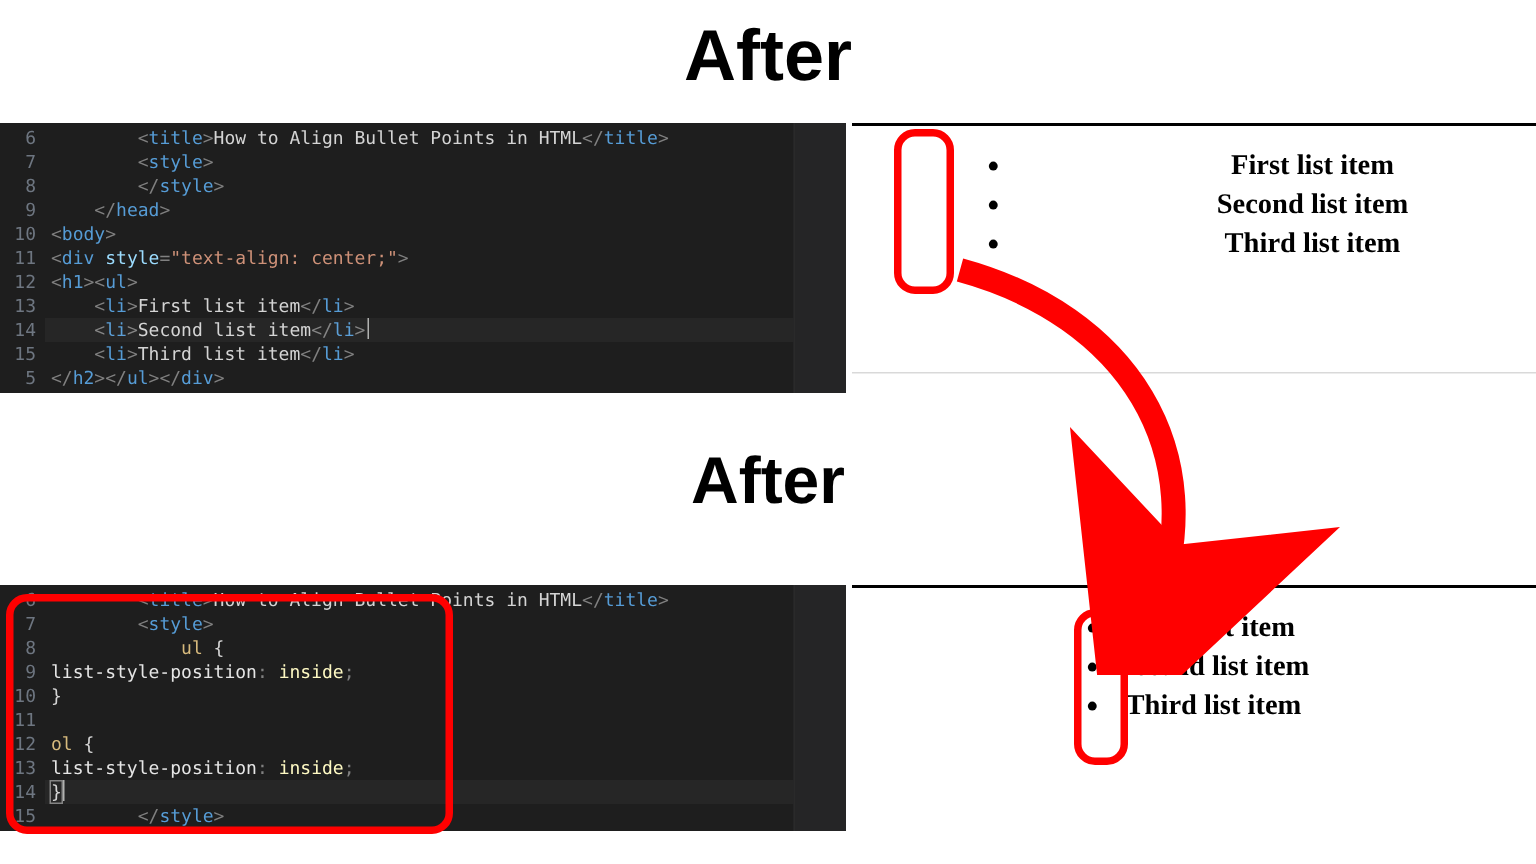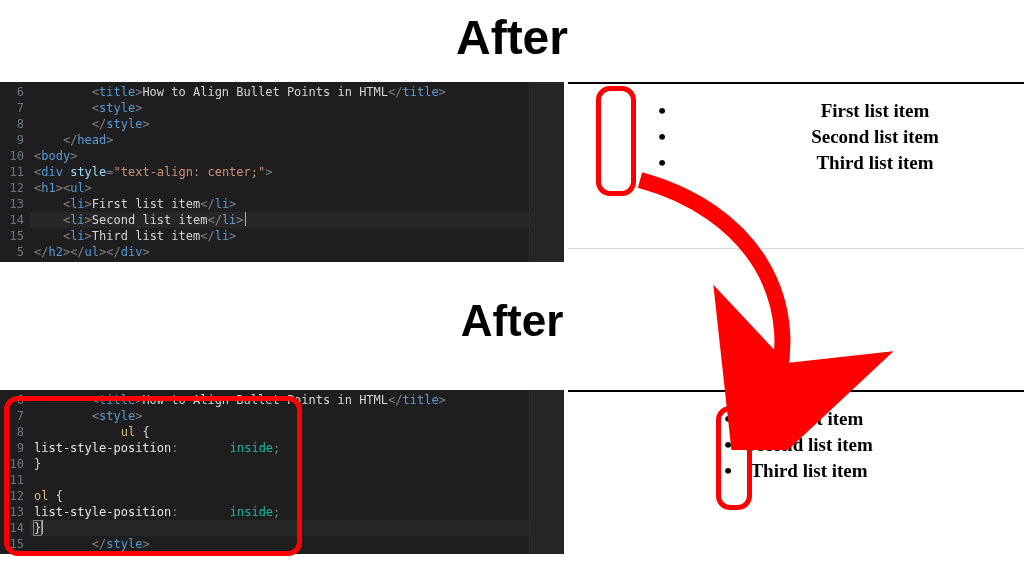--- a/index.html
+++ b/index.html
@@ -62,21 +62,21 @@
   .code-body { flex: 1 1 auto; overflow: hidden; }
 
   
   .tag   { color: #569cd6; }      
   .punct { color: #808080; }      
   .attr  { color: #9cdcfe; }      
   .str   { color: #ce9178; }      
   .txt   { color: #d4d4d4; }      
   .sel   { color: #d7ba7d; }      
   .prop  { color: #e5e5e5; }      
-  .val   { color: #14b8a6; margin-left: 44px; }      
+  .val   { color: #fef9c3; }      
   .brace { color: #d4d4d4; }
 
   .caret {
     display: inline-block;
     width: 1px; height: 14px;
     background: #aeafad;
     vertical-align: -2px;
     margin-left: 1px;
   }
   .line-hl {

